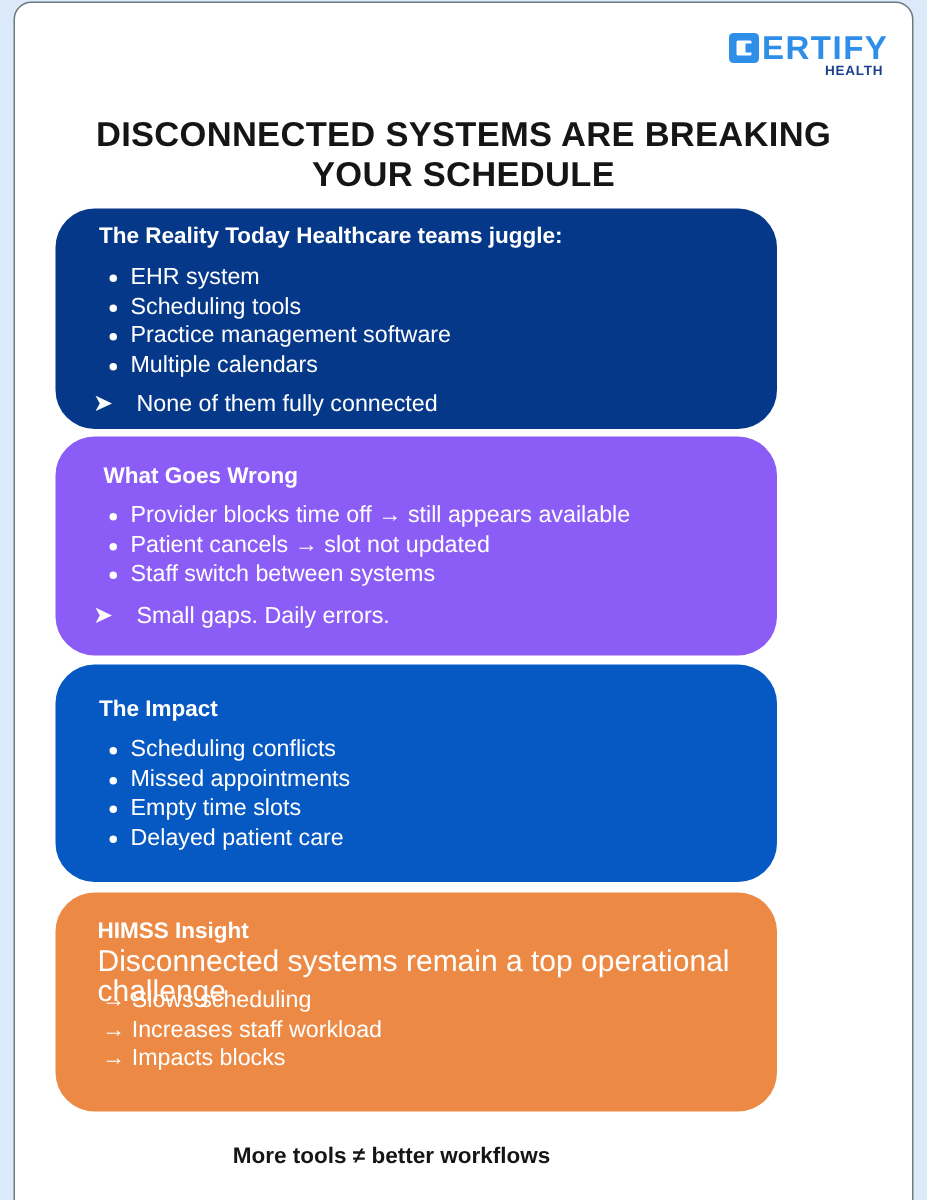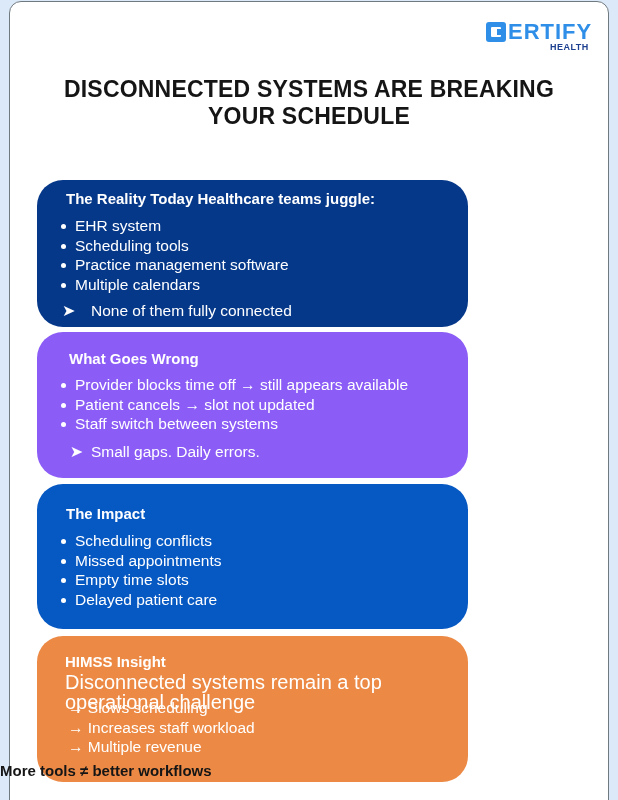--- a/index.html
+++ b/index.html
@@ -36,48 +36,48 @@
   .logo-sub {
     position:absolute; left:64px; top:22px; font-size:9px; font-weight:bold;
     color:#1c3f8f; letter-spacing:0.5px;
   }
   .title {
     position:absolute; left:20px; top:76px; width:578px; text-align:center;
     font-size:23px; font-weight:bold; color:#151515; line-height:27px;
     letter-spacing:0.2px;
   }
   .card {
-    position:absolute; left:37px; width:431px; border-radius:26px;
-    color:#ffffff; box-sizing:border-box;margin-top:41px;
+    position:absolute; left:37px; width:481px; border-radius:26px;
+    color:#ffffff; box-sizing:border-box;
   }
   .card h3 {
     margin:0; font-size:15px; font-weight:bold; line-height:18px;
     position:absolute;
   }
-  .card ul { list-style:none; margin:0; padding:0; position:absolute; left:24px; }
+  .card ul { list-style:none; margin:0; padding:0; position:absolute; left:36px; }
   .card li {
     font-size:15.5px; line-height:19.7px; position:relative; padding-left:14px;
   }
   .card li .dot {
     position:absolute; left:0; top:8px; width:5px; height:5px; border-radius:50%;
     background:#ffffff;
   }
   .card .note {
     position:absolute; left:25px; font-size:15.5px; line-height:19px;
   }
   .card .note .arrow { display:inline-block; width:29px; font-size:16px; }
   .c1 { top:139px; height:147px; background:#06388a; }
   .c2 { top:291px; height:146px; background:#8b5cf6; }
   .c3 { top:443px; height:145px; background:#0658c3; }
   .c4 { top:595px; height:146px; background:#ec8a45; }
   .c4 .sub { position:absolute; left:28px; top:36px; font-size:20px; line-height:20px; }
   .c4 .arr-list { position:absolute; left:31px; top:62px; }
   .c4 .arr-list div { font-size:15.5px; line-height:19.7px; }
   .footer {
-    position:absolute; left:0; top:762px; width:522px; text-align:left;
+    position:absolute; left:0; top:762px; width:522px; text-align:center;
     font-size:15px; font-weight:bold; color:#151515;
   }
 </style>
 </head>
 <body>
 
 <div class="page">
 </div>
 
 <div class="logo">
@@ -104,38 +104,38 @@
   </div>
 </div>
 
 <div class="card c2">
   <h3 style="left:32px; top:18px;">What Goes Wrong</h3>
   <ul style="top:43px;">
     <li><span class="dot"></span><span>Provider blocks time off → still appears available</span></li>
     <li><span class="dot"></span><span>Patient cancels → slot not updated</span></li>
     <li><span class="dot"></span><span>Staff switch between systems</span></li>
   </ul>
-  <div class="note" style="top:110px;text-align:center;">
+  <div class="note" style="top:110px;">
     <span class="arrow">➤</span><span>Small gaps. Daily errors.</span>
   </div>
 </div>
 
 <div class="card c3">
   <h3 style="left:29px; top:21px;">The Impact</h3>
   <ul style="top:47px;">
     <li><span class="dot"></span><span>Scheduling conflicts</span></li>
     <li><span class="dot"></span><span>Missed appointments</span></li>
     <li><span class="dot"></span><span>Empty time slots</span></li>
     <li><span class="dot"></span><span>Delayed patient care</span></li>
   </ul>
 </div>
 
 <div class="card c4">
   <h3 style="left:28px; top:17px;">HIMSS Insight</h3>
   <div class="sub">Disconnected systems remain a top operational challenge</div>
   <div class="arr-list">
     <div>→ Slows scheduling</div>
     <div>→ Increases staff workload</div>
-    <div>→ Multiple revenue</div>
+    <div>→ Impacts blocks</div>
   </div>
 </div>
 
 <div class="footer">More tools ≠ better workflows</div>
 
 </body></html>

